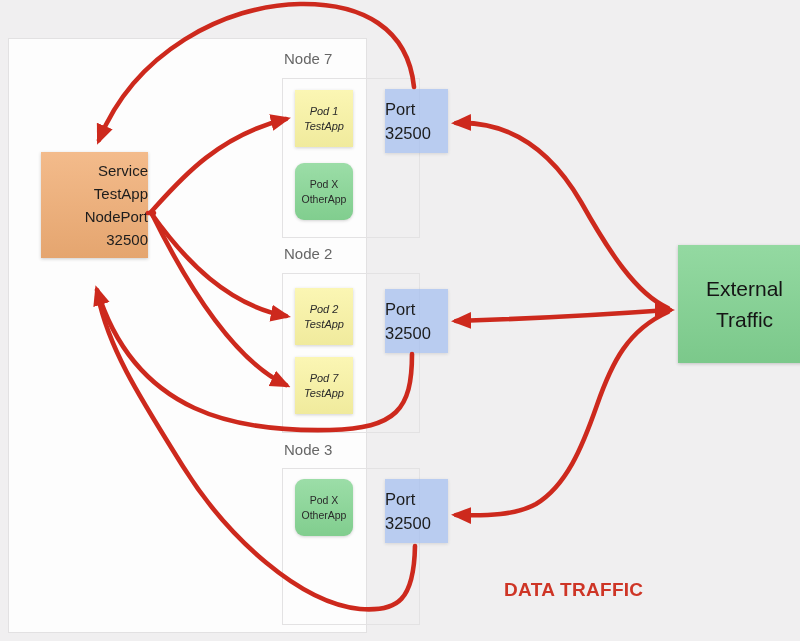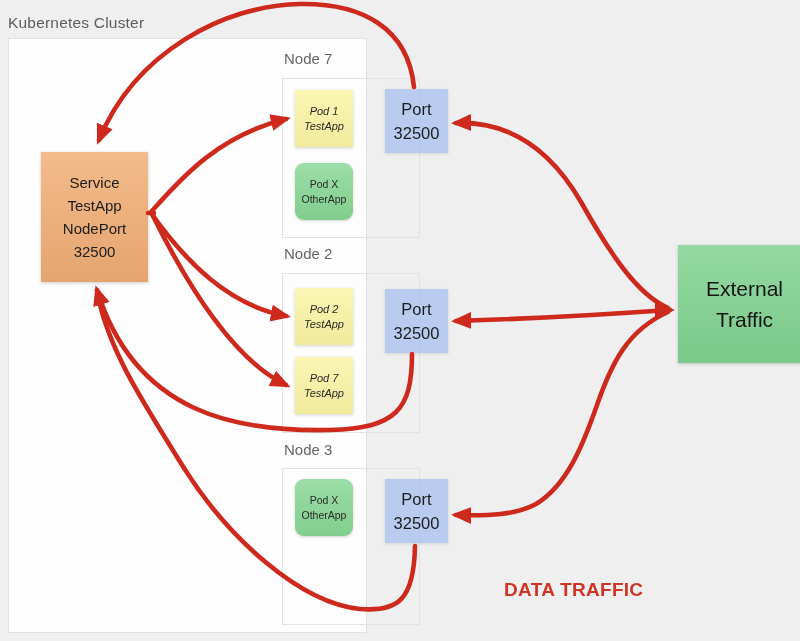--- a/index.html
+++ b/index.html
@@ -31,29 +31,29 @@
     display: flex; flex-direction: column; align-items: center; justify-content: center;
     font-size: 11px; line-height: 15px; color: #2a2a2a; text-align: center;
     box-shadow: 0 1px 3px rgba(60,60,60,0.22);
     background-image: linear-gradient(rgba(255,255,255,0.18), rgba(0,0,0,0.04));
   }
   .pod.yellow { background-color: var(--pod-yellow, #faf4a3); font-style: italic; }
   .pod.green  { background-color: var(--pod-green, #86d694); font-size: 10.5px; border-radius: 9px; }
 
   .port {
     position: absolute; left: 385px; width: 63px; height: 64px; z-index: 3;
-    display: flex; flex-direction: column; align-items: center; justify-content: center;
+    display: flex; flex-direction: column; align-items: flex-start; justify-content: center;
     background-color: var(--port-blue, rgba(163,190,240,0.72));
     font-size: 16.5px; line-height: 24px; color: #1c1c1c; text-align: center;
     box-shadow: 0 1px 3px rgba(60,60,60,0.15);
   }
 
   .service {
-    position: absolute; left: 41px; top: 152px; width: 107px; height: 130px; z-index: 3;
-    display: flex; flex-direction: column; align-items: center; justify-content: center;
+    position: absolute; left: 41px; top: 152px; width: 107px; height: 106px; z-index: 3;
+    display: flex; flex-direction: column; align-items: flex-end; justify-content: center;
     background-color: var(--service-orange, #f1ae75);
     background-image: linear-gradient(rgba(255,255,255,0.16), rgba(0,0,0,0.05));
     font-size: 15px; line-height: 23px; color: #1d1d1d; text-align: center;
     box-shadow: 0 1px 3px rgba(60,60,60,0.25);
   }
 
   .external {
     position: absolute; left: 678px; top: 245px; width: 121px; height: 118px; z-index: 3;
     display: flex; flex-direction: column; align-items: center; justify-content: center;
     background-color: var(--external-green, #82d392);
@@ -71,21 +71,20 @@
 
   svg.arrows { position: absolute; left: 0; top: 0; z-index: 5; pointer-events: none; }
   .arrow { fill: none; stroke: var(--arrow-red, #cd291d); stroke-width: 4.6; stroke-linecap: round; stroke-linejoin: round; }
   .ah-fill { fill: var(--arrow-red, #cd291d); }
 </style>
 </head>
 <body>
 
 <div class="canvas">
 
-  <div class="cluster-label">Kubernetes Cluster</div>
   <div class="cluster-box"></div>
 
   <div class="service">
     <div>Service</div>
     <div>TestApp</div>
     <div>NodePort</div>
     <div>32500</div>
   </div>
 
   <div>

